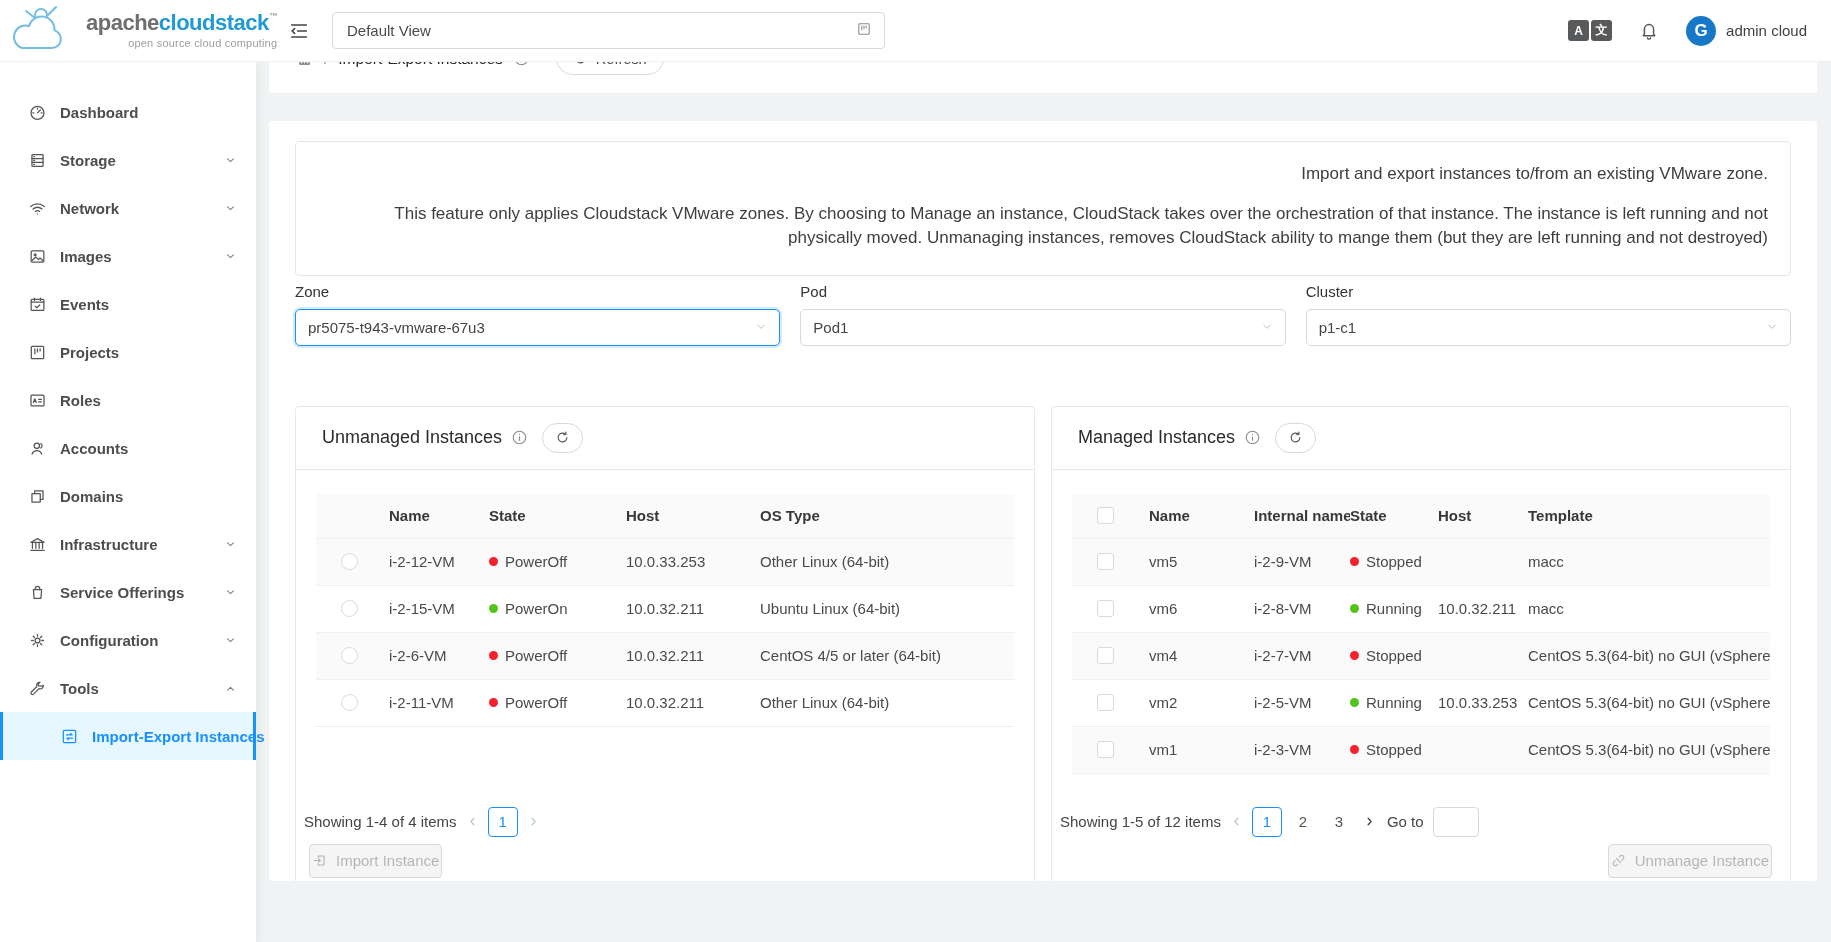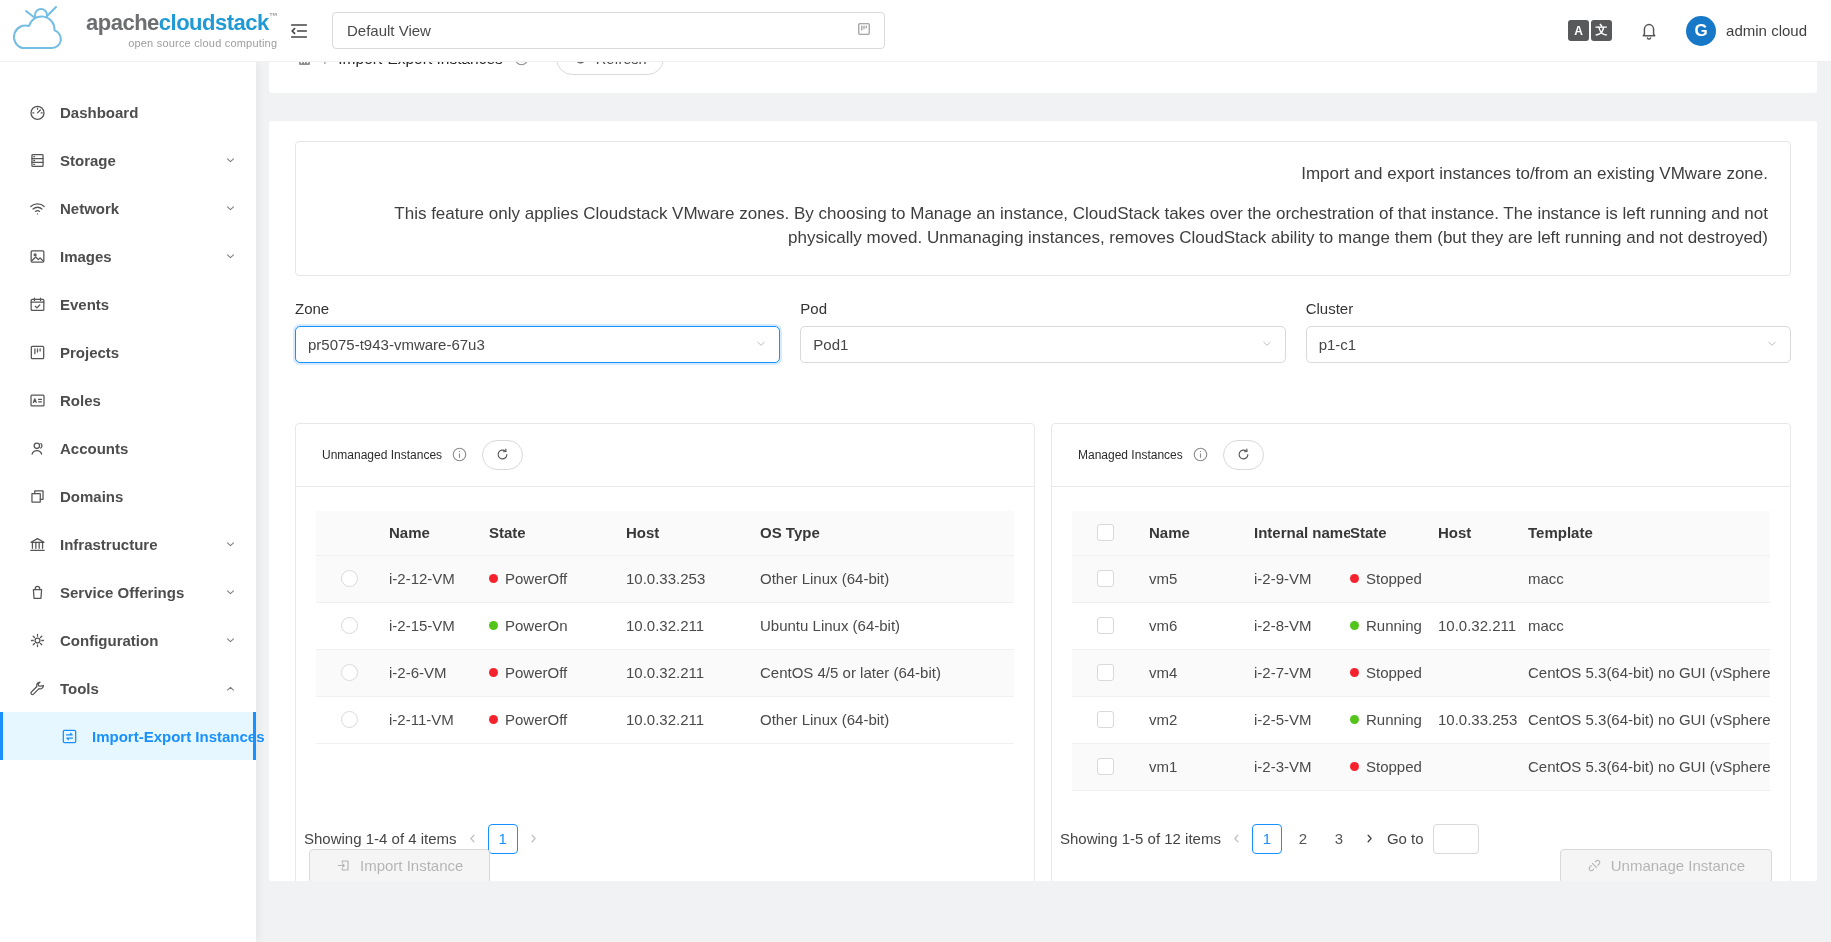--- a/index.html
+++ b/index.html
@@ -58,33 +58,33 @@
   .q-icon { color:#8c8c8c; display:flex; cursor:pointer; }
   .refresh-btn { margin-left:26px; height:33px; border:1px solid #d9d9d9; border-radius:17px; background:#fff;
     display:flex; align-items:center; gap:8px; padding:0 16px; font-size:14.5px; color:#494949; cursor:pointer; }
   .refresh-btn svg { color:#555; }
 
   .big-card { margin-top:28px; background:#fff; border-radius:3px; height:760px; overflow:hidden; padding:20px 26px 0; }
   .intro-box { border:1px solid #e6e6e6; border-radius:4px; padding:20px 22px 24px; font-size:17px;
     color:#3e3e3e; line-height:1.45;text-align:right; }
   .intro-box p + p { margin-top:15px; }
 
-  .filters { display:flex; gap:20px; margin-top:24px; }
+  .filters { display:flex; gap:20px; margin-top:7px; }
   .filter { flex:1; }
   .filter-label { font-size:15px; color:#333; margin-bottom:9px; }
   .select { height:37px; border:1px solid #d9d9d9; border-radius:5px; background:#fff; display:flex;
     align-items:center; padding:0 12px; font-size:15px; color:#454545; cursor:pointer; }
   .select .spacer { flex:1; }
   .select svg { width:12px; height:12px; color:#bfbfbf; }
   .select.focused { border:1px solid #1890ff; box-shadow:0 0 0 2px rgba(24,144,255,.18); }
 
   .tables-row { display:flex; gap:16px; margin-top:60px; }
   .inst-card { width:740px; border:1px solid #e8e8e8; border-radius:4px; position:relative; height:502px; background:#fff; }
   .inst-head { display:flex; align-items:center; padding:16px 26px; }
-  .inst-title { font-size:12px; color:#2b2b2b; }
+  .inst-title { font-size:18px; color:#2b2b2b; }
   .inst-head .q-icon { margin-left:9px; }
   .round-refresh { margin-left:14px; width:41px; height:30px; border:1px solid #d9d9d9; border-radius:16px;
     background:#fff; display:flex; align-items:center; justify-content:center; color:#555; cursor:pointer; }
   .inst-divider { border-bottom:1px solid #e8e8e8; }
   .inst-body { padding:24px 20px 0; }
 
   .tr { display:flex; align-items:center; min-height:47px; border-bottom:1px solid #f0f0f0; font-size:15px; }
   .tr.head { background:#fafafa; min-height:45px; color:#383838; font-weight:bold; border-bottom:1px solid #f0f0f0; }
   .tbody > .tr:nth-child(odd) { background:#fafafa; }
   .cell { padding-right:10px; overflow:hidden; white-space:nowrap; }
@@ -108,23 +108,23 @@
   .pagi .arrow { display:flex; color:#c3c3c3; cursor:pointer; }
   .pagi .arrow.enabled { color:#454545; }
   .pagi .arrow svg { width:13px; height:13px; }
   .pages { display:flex; align-items:center; gap:6px; }
   .page-item { min-width:30px; height:30px; line-height:28px; text-align:center; border:1px solid transparent;
     border-radius:4px; color:#555; cursor:pointer; }
   .page-item.active { border-color:#1890ff; color:#1890ff; background:#fff; }
   .goto-label { margin-left:2px; }
   .goto-input { width:46px; height:30px; border:1px solid #d9d9d9; border-radius:4px; background:#fff; }
 
-  .action-btn { position:absolute; top:425px; height:34px; background:#f5f5f5; border:1px solid #d9d9d9;
+  .action-btn { position:absolute; top:437px; height:34px; background:#f5f5f5; border:1px solid #d9d9d9;
     border-radius:4px; color:rgba(0,0,0,0.27); font-size:15px; display:flex; align-items:center; gap:9px;
-    padding:0 26px; cursor:not-allowed; font-family:"Liberation Sans", sans-serif; }
+    padding:0 2px; cursor:not-allowed; font-family:"Liberation Sans", sans-serif; }
   .action-btn svg { width:15px; height:15px; }
   .action-left { left:13px; }
   .action-right { right:18px; }
 </style>
 </head>
 <body>
 
 <div class="header">
   <div class="logo-block">
     <span>

